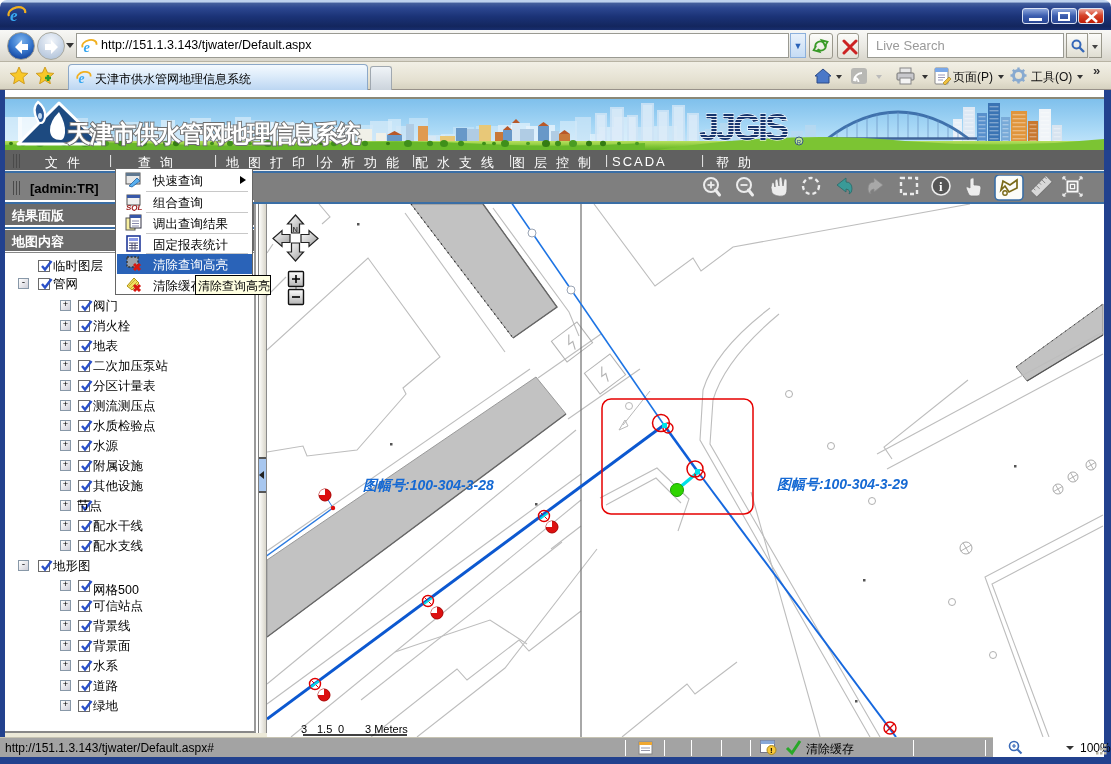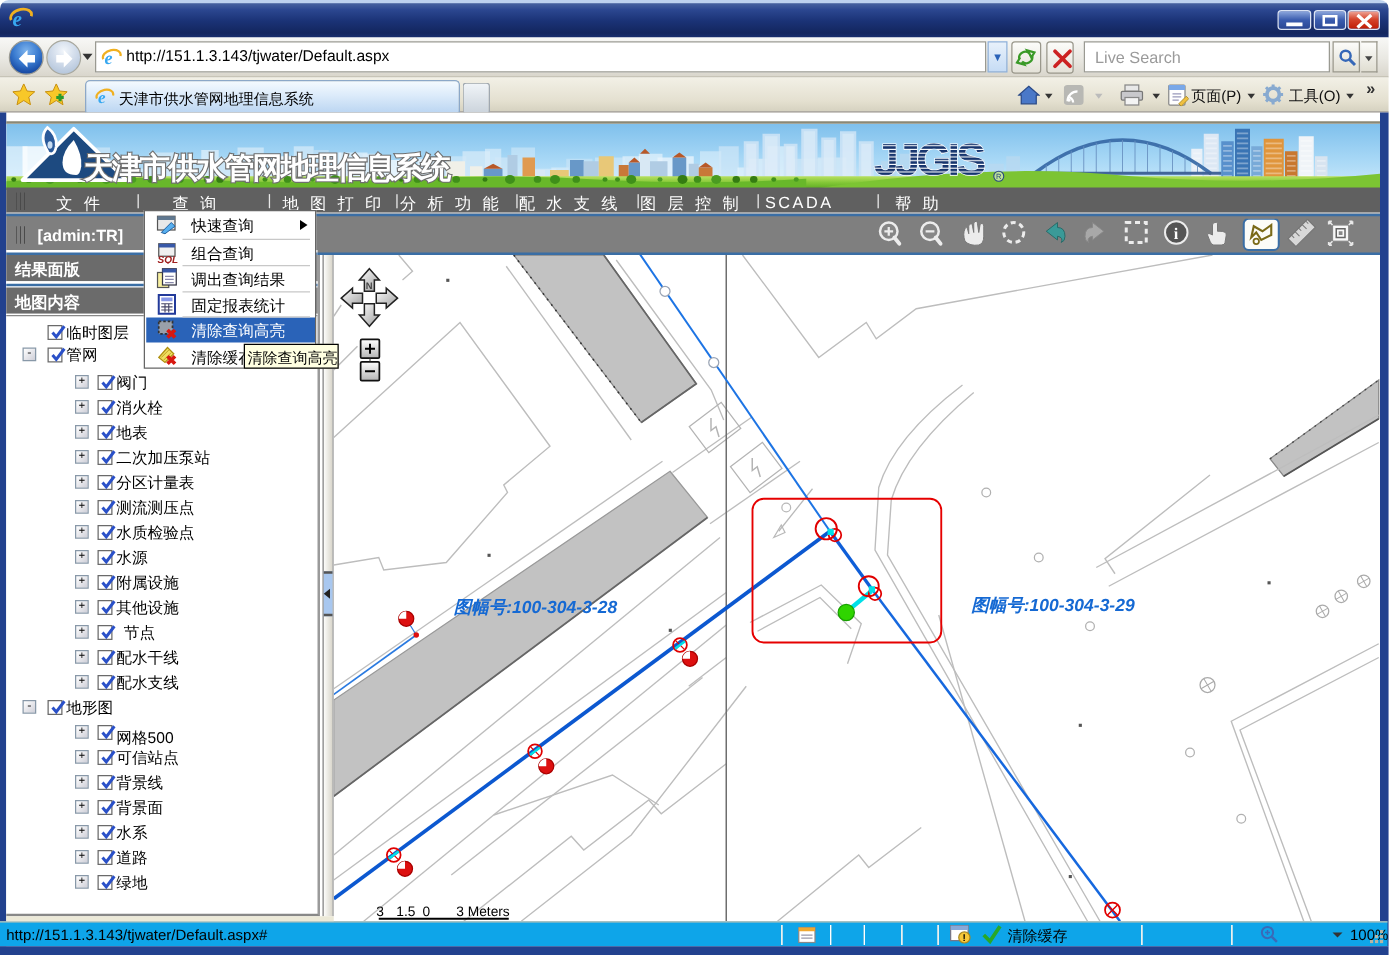--- a/index.html
+++ b/index.html
@@ -40,21 +40,21 @@
     background:linear-gradient(#f0f4f8,#ccd4dc); border:1px solid #a0a8b0; border-bottom:none; border-radius:3px 3px 0 0;}
   .cmdtxt { position:absolute; top:7px; font-size:12px; color:#111; }
   #pl { left:0; top:90px; width:5px; height:667px; background:#22418e; }
   #pr { left:1104px; top:90px; width:7px; height:667px; background:#22418e; }
   #banner { left:5px; top:97px; width:1099px; height:53px; border-top:2px solid #8a8876; }
   #menubar { left:5px; top:150px; width:1099px; height:21px; background:#606060; color:#fff; font-size:12px; border-bottom:1px solid #f0f0f0; }
   #menubar .mi { position:absolute; top:4px; letter-spacing:9px; font-size:13px; }
   #menubar .sep { position:absolute; top:3px; color:#e8e8e8; }
   #tbar { left:5px; top:171px; width:1099px; height:33px; background:#7f7f7f;
      border-top:2px solid #3a6ea5; border-bottom:2px solid #3a6ea5; }
-  #admin { position:absolute; left:25px; top:8px; color:#ffffff; font-weight:bold; font-size:13px; }
+  #admin { position:absolute; left:25px; top:8px; color:#000000; font-weight:bold; font-size:13px; }
   .grip { position:absolute; width:7px; height:14px;
      background:repeating-linear-gradient(90deg,#4a4a4a 0 1px,transparent 1px 3px); }
   
   #lpanel { left:5px; top:204px; width:251px; height:529px; background:#fff; border-right:2px solid #9a9a9a; border-bottom:2px solid #888; }
   .phead { position:absolute; left:0; width:249px; height:21px; background:#6b6b6b; color:#fff; font-weight:bold; font-size:13px; padding:3px 0 0 7px; }
   .psep { position:absolute; left:0; width:249px; height:4px; background:#fff; border-bottom:2px solid #3a6ea5; }
   .trow { position:absolute; font-size:12.5px; color:#000; height:16px; }
   .cb { position:absolute; width:12px; height:12px; background:#fff; border:1px solid #6a6a6a; }
   .cb svg { position:absolute; left:0px; top:-2px; }
   .eb { position:absolute; width:11px; height:11px; background:linear-gradient(135deg,#fff, #cfcfd8); border:1px solid #8898a8; font-size:9px; line-height:9px; text-align:center; color:#000; font-family:"Liberation Mono",monospace;}
@@ -64,21 +64,21 @@
   
   #map { left:267px; top:204px; width:837px; height:533px; background:#fff; overflow:hidden;}
   
   #dmenu { left:115px; top:168px; width:138px; height:127px; background:#fff; border:1px solid #666; }
   .ditem { position:absolute; left:1px; width:135px; height:20px; font-size:12.5px; color:#000; }
   .ditem .lbl { position:absolute; left:36px; top:3px; }
   .dsep { position:absolute; left:30px; width:102px; height:1px; background:#c8c8c8; }
   .dhl { background:#2a63b8; color:#fff; }
   #tooltip { left:195px; top:275px; width:76px; height:20px; background:#ffffe1; border:1px solid #000; font-size:12px; padding:2px 0 0 2px; z-index:30; white-space:nowrap; overflow:hidden;}
   
-  #status { left:0; top:737px; width:1110px; height:20px; background:#0ea5e9; border-top:1px solid #c6c3b2; font-size:12px; }
+  #status { left:0; top:737px; width:993px; height:20px; background:#a3a3a3; border-top:1px solid #c6c3b2; font-size:12px; }
   #status .url { position:absolute; left:5px; top:3px; color:#000;}
   #bot { left:0; top:757px; width:1111px; height:7px; background:#22418e; }
   .ssep { position:absolute; top:2px; width:1px; height:16px; background:#cdcaba; border-right:1px solid #fff;}
 </style>
 </head>
 <body>
 
 <div class="abs" id="titlebar">
   <svg class="abs" style="left:7px;top:5px" width="20" height="20" viewBox="0 0 20 20">
     <text x="3" y="16" font-size="17" font-weight="bold" fill="#38a8f0" font-family="Liberation Serif" font-style="italic">e</text>
@@ -580,21 +580,21 @@
           <path d="M3 7 L6 10.5 L12.5 2" fill="none" stroke="#2a50c8" stroke-width="2.4"></path>
         </svg>
       </div>
 <div class="trow" style="left:88px;top:274px">其他设施</div>
 <div class="eb" style="left:55px;top:296px">+</div>
 <div class="cb" style="left:73px;top:296px">
         <svg width="15" height="15" viewBox="0 0 15 15" style="overflow:visible">
           <path d="M3 7 L6 10.5 L12.5 2" fill="none" stroke="#2a50c8" stroke-width="2.4"></path>
         </svg>
       </div>
-<div class="trow" style="left:94px;top:294px">节点</div>
+<div class="trow" style="left:72px;top:294px">节点</div>
 <div class="eb" style="left:55px;top:316px">+</div>
 <div class="cb" style="left:73px;top:316px">
         <svg width="15" height="15" viewBox="0 0 15 15" style="overflow:visible">
           <path d="M3 7 L6 10.5 L12.5 2" fill="none" stroke="#2a50c8" stroke-width="2.4"></path>
         </svg>
       </div>
 <div class="trow" style="left:88px;top:314px">配水干线</div>
 <div class="eb" style="left:55px;top:336px">+</div>
 <div class="cb" style="left:73px;top:336px">
         <svg width="15" height="15" viewBox="0 0 15 15" style="overflow:visible">

